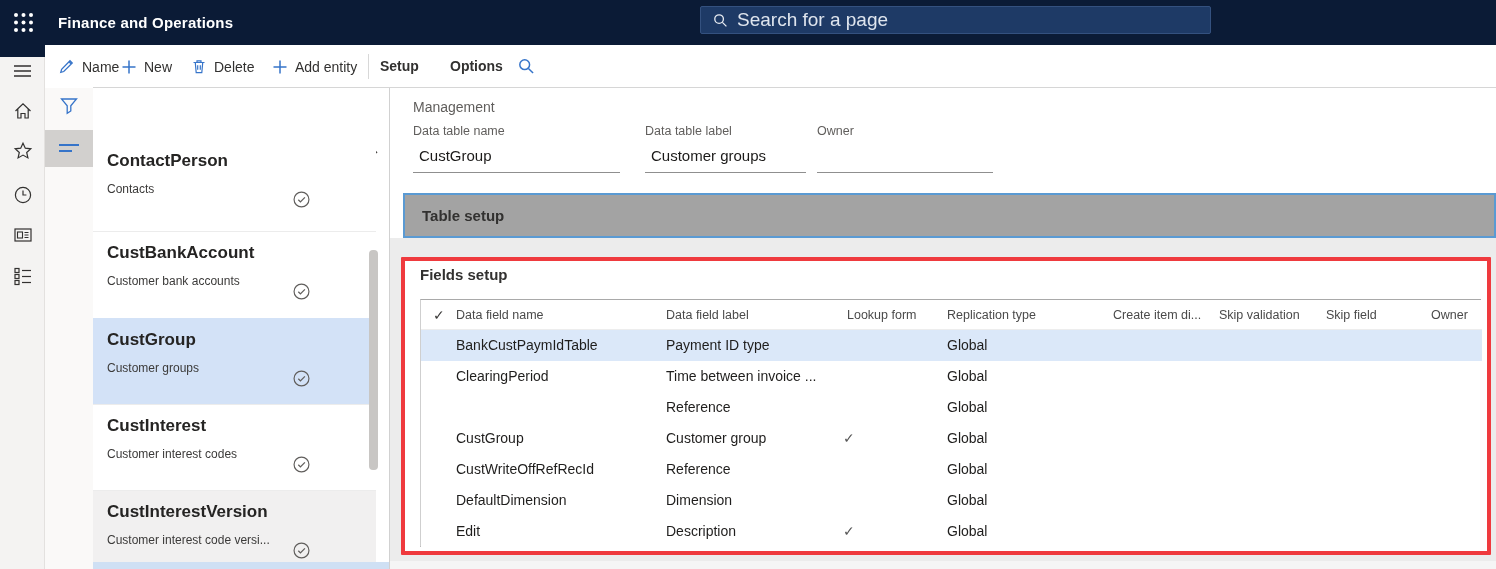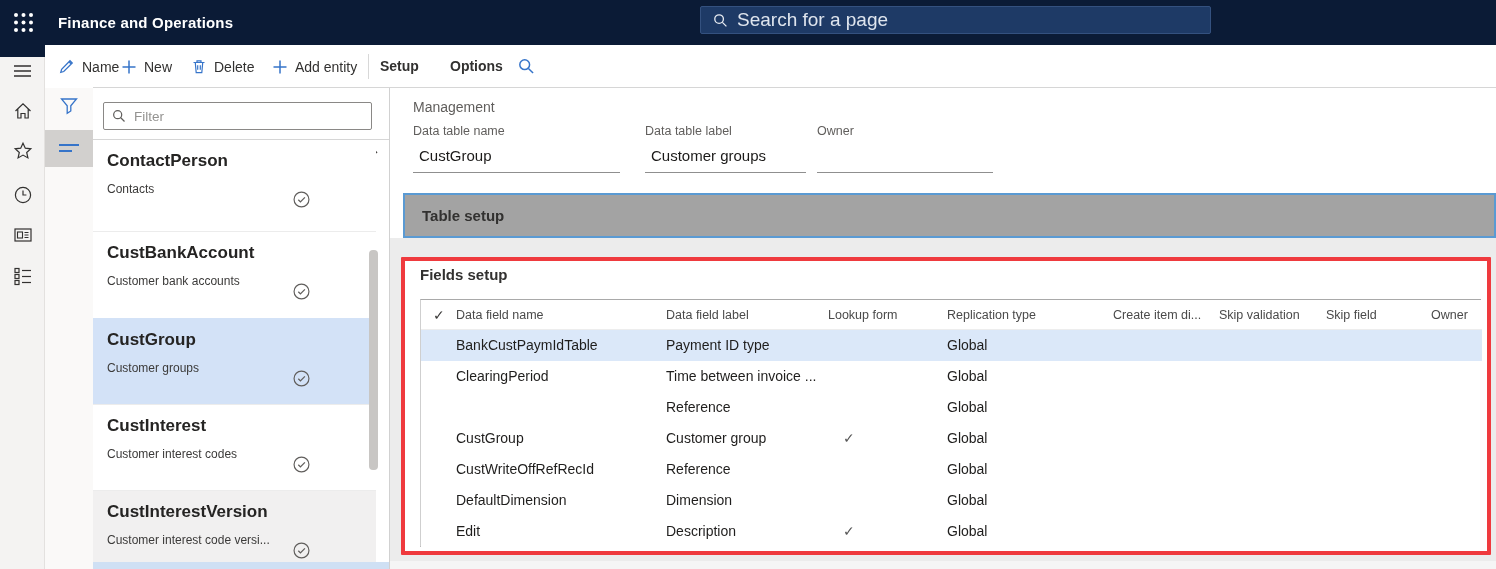--- a/index.html
+++ b/index.html
@@ -174,29 +174,20 @@
         <path d="M2.5 3 h15 L11.8 9.8 V15 l-3.6 2.4 V9.8 Z" fill="none" stroke="#3674c9" stroke-width="1.3"></path>
       </svg>
     <div class="subrail-sel">
       <svg style="position:absolute; left:12px; top:11px" width="24" height="15" viewBox="0 0 24 15">
           <path d="M2 4 h20 M2 10 h13" stroke="#3674c9" stroke-width="1.8"></path>
         </svg>
     </div>
   </div>
 
   <div class="listpanel">
-    <div class="filterwrap">
-      <div class="filterbox">
-        <svg width="14" height="14" viewBox="0 0 16 16">
-            <circle cx="6.5" cy="6.5" r="4.6" fill="none" stroke="#605e5c" stroke-width="1.4"></circle>
-            <path d="M10 10 L14.3 14.3" stroke="#605e5c" stroke-width="1.4"></path>
-          </svg>
-        <input placeholder="Filter" style="">
-      </div>
-    </div>
     <svg class="scroll-arrow" width="14" height="10" viewBox="0 0 14 10">
         <path d="M2 8 L7 2.5 L12 8" fill="none" stroke="#484644" stroke-width="1.4"></path>
       </svg>
     <div id="entity-items">
         <div class="list-item" style="top: 52px; height: 91px;">
           <div class="li-title">ContactPerson</div>
           <div class="li-sub">Contacts</div>
           <span class="li-check">
             <svg width="17" height="17" viewBox="0 0 16 16">
               <circle cx="8" cy="8" r="7" fill="none" stroke="#605e5c" stroke-width="1.1"></circle>
@@ -273,21 +264,21 @@
 
   <div class="fieldssetup-card">
     <div class="fieldssetup-title">Fields setup</div>
   </div>
 
   <div class="grid">
     <div class="grid-head">
       <div class="gh" style="left:12px; color:#3b3a39; font-size:14px">✓</div>
       <div class="gh" style="left:35px">Data field name</div>
       <div class="gh" style="left:245px">Data field label</div>
-      <div class="gh" style="left:407px">Lookup form</div>
+      <div class="gh" style="left:426px">Lookup form</div>
       <div class="gh" style="left:526px">Replication type</div>
       <div class="gh" style="left:692px">Create item di...</div>
       <div class="gh" style="left:798px">Skip validation</div>
       <div class="gh" style="left:905px">Skip field</div>
       <div class="gh" style="left:1010px">Owner</div>
     </div>
     <div id="grid-rows">
         <div class="grid-row hl" style="top: 30px;">
           <div class="gc" style="left:35px">BankCustPaymIdTable</div>
           <div class="gc" style="left:245px">Payment ID type</div>

